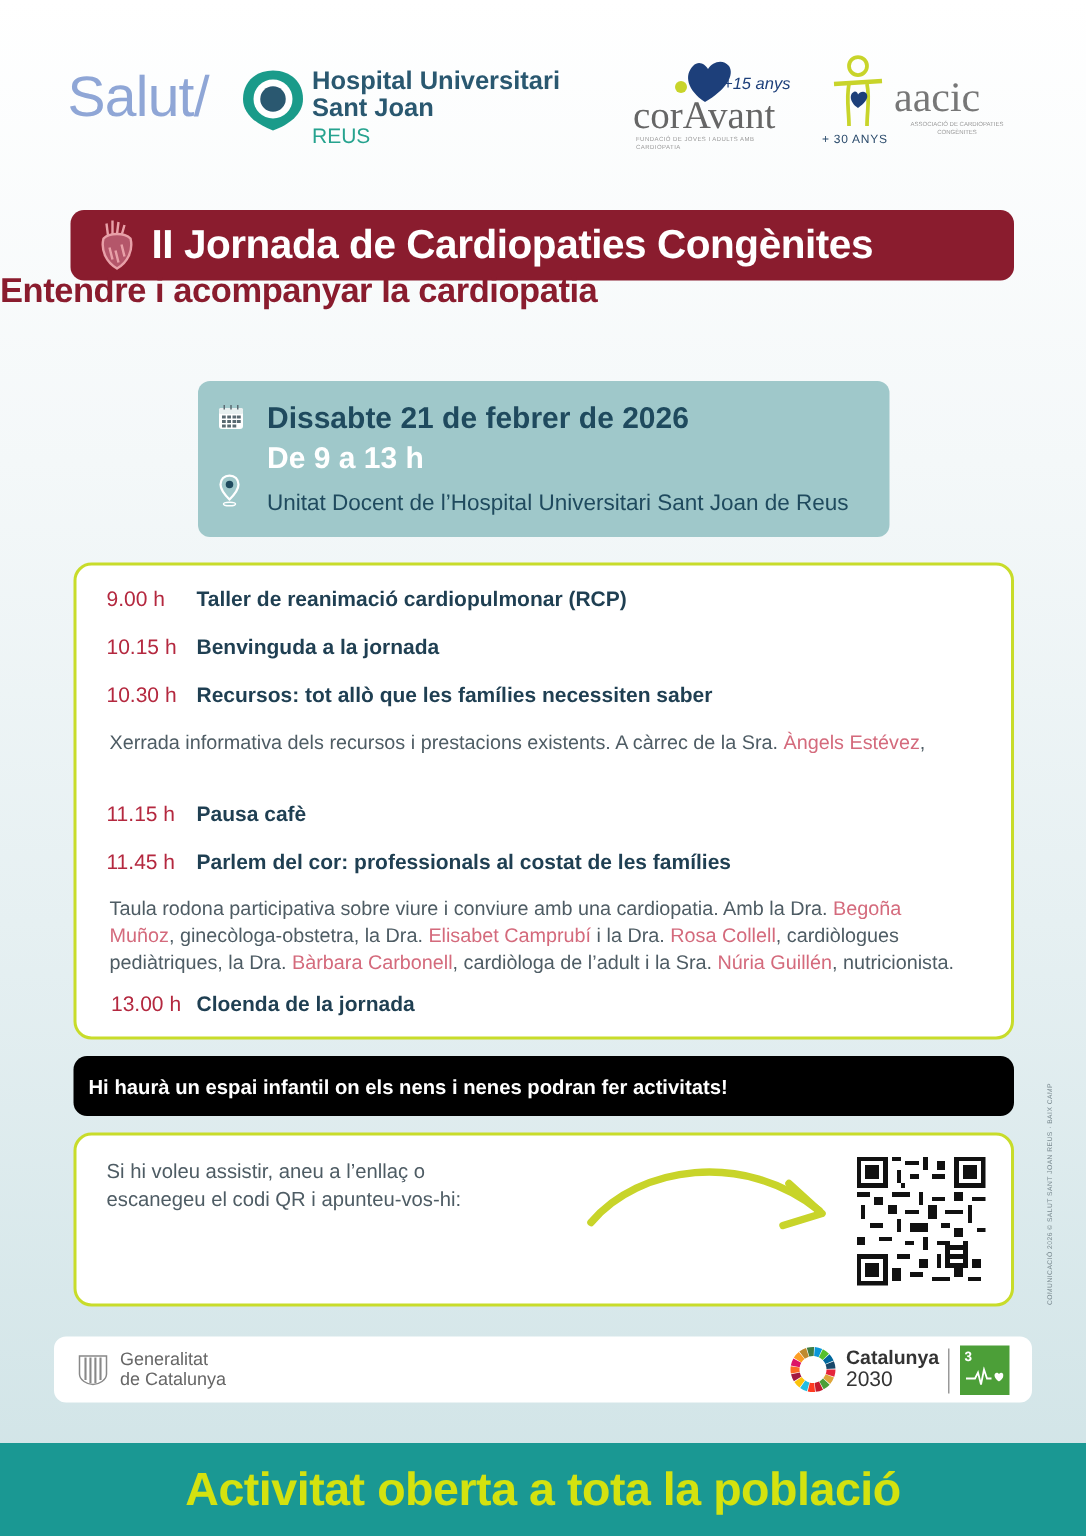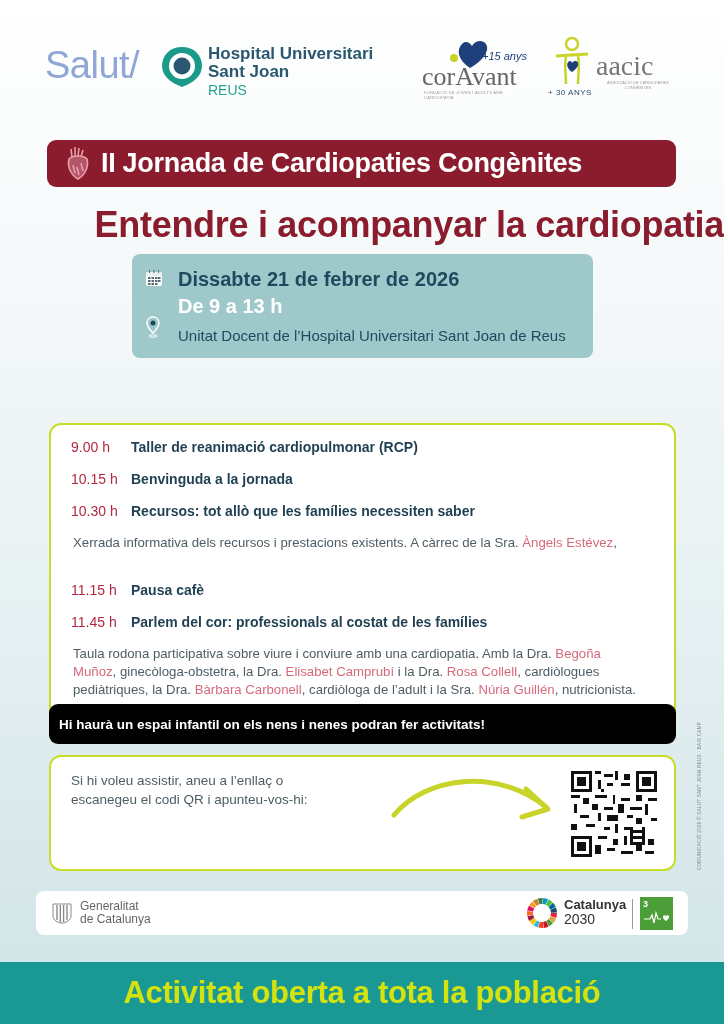--- a/index.html
+++ b/index.html
@@ -30,39 +30,39 @@
 
   
   .title-banner {
     left: 47px; top: 140px; width: 629px; height: 47px;
     background: #8a1c2e; border-radius: 9px;
     display: flex; align-items: center;
   }
   .title-banner .heart { width: 30px; height: 38px; margin-left: 16px; margin-right: 8px; }
   .title-banner .text { color: #fff; font-size: 27px; font-weight: bold; letter-spacing: -0.3px; text-align: right; }
   .subtitle {
-    left: 0; width: 724px; top: 204px; text-align: right;
-    color: #8a1c2e; font-size: 36px; font-weight: bold; letter-spacing: -0.3px;
+    left: 0; width: 724px; top: 180px; text-align: left;
+    color: #8a1c2e; font-size: 23px; font-weight: bold; letter-spacing: -0.3px;
   }
 
   
   .date-box {
     left: 132px; top: 254px; width: 461px; height: 104px;
     background: #9fc8ca; border-radius: 8px;
   }
   .date-box .cal { position: absolute; left: 13px; top: 15px; width: 18px; height: 18px; }
   .date-box .pin { position: absolute; left: 14px; top: 62px; width: 14px; height: 22px; }
   .date-box .date { position: absolute; left: 46px; top: 14px; font-size: 20px; font-weight: bold; color: #1f4a5e; }
   .date-box .hours { position: absolute; left: 46px; top: 41px; font-size: 20px; font-weight: bold; color: #ffffff; }
   .date-box .place { position: absolute; left: 46px; top: 73px; font-size: 15px; color: #1f4a5e; }
 
   
   .program {
     left: 49px; top: 375px; width: 627px; height: 318px;
-    background: #ffffff; border: 2px solid #c8dc2a; border-radius: 12px; margin-top: 48px;
+    background: #ffffff; border: 2px solid #c8dc2a; border-radius: 12px;
   }
   .prow { position: absolute; left: 20px; font-size: 14px; display: flex; }
   .prow .time { color: #b4283f; width: 60px; }
   .prow .label { color: #1f3f52; font-weight: bold; }
   .pdesc { position: absolute; left: 22px; width: 590px; font-size: 13.2px; color: #4e5c64; line-height: 18px; }
   .hl { color: #d46a7c; }
 
   
   .kids {
     left: 49px; top: 704px; width: 627px; height: 40px;

